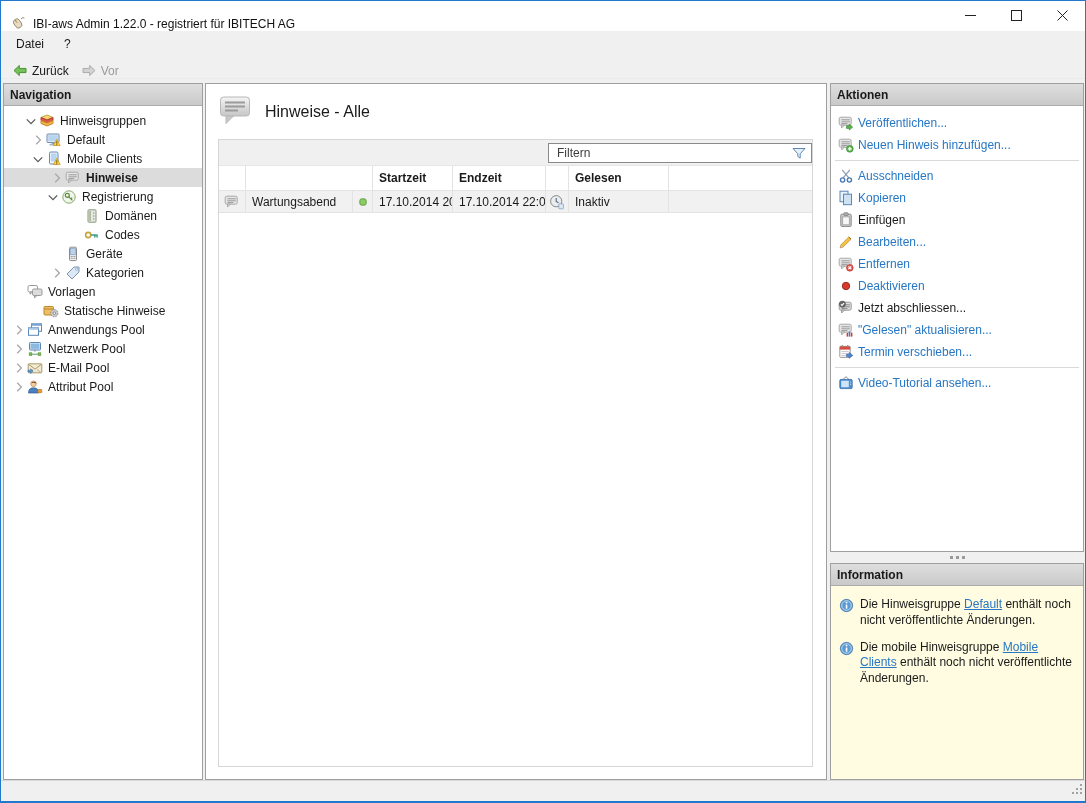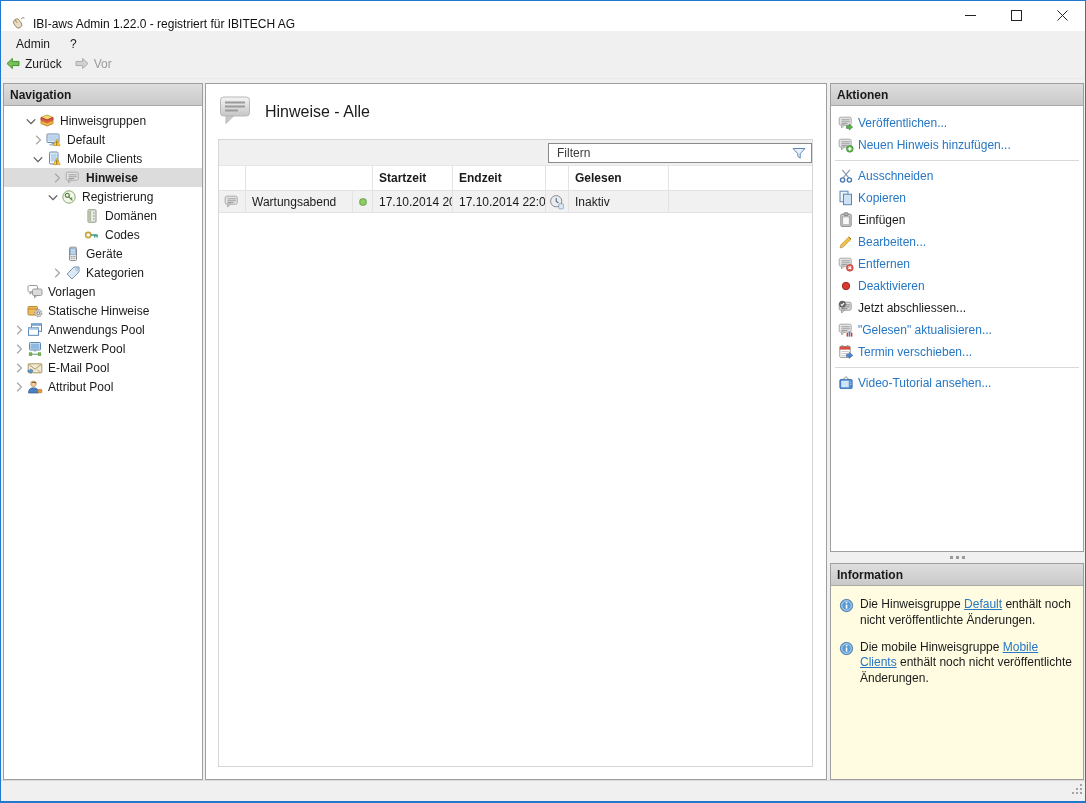--- a/index.html
+++ b/index.html
@@ -12,21 +12,21 @@
     display:flex;align-items:flex-end;padding-left:8px}
   .app-ic{width:16px;height:16px;flex:0 0 16px}
   .titlebar .title{font-size:12px;color:#111;margin-left:8px;white-space:nowrap}
   .win-controls{position:absolute;right:0;top:0;height:30px;display:flex}
   .win-btn{width:46px;height:30px;display:flex;align-items:center;justify-content:center;cursor:pointer}
   
   .menubar{position:absolute;top:30px;left:0;right:0;height:25px;background:#f0f0f0;
     display:flex;align-items:center;padding-left:5px}
   .menu-item{font-size:12px;color:#1a1a1a;padding:4px 10px;cursor:pointer}
   .toolbar{position:absolute;top:55px;left:0;right:0;height:23px;background:#f0f0f0;
-    display:flex;align-items:flex-start;padding-left:4px;border-bottom:1px solid #eaeaea}
+    display:flex;align-items:flex-end;padding-left:11px;border-bottom:1px solid #eaeaea}
   .tool-btn{display:flex;align-items:center;gap:4px;font-size:12px;color:#1a1a1a;margin-right:12px;cursor:pointer}
   .tool-btn.disabled{color:#9a9a9a;cursor:default}
   .tool-btn .tbi{width:16px;height:15px;display:flex;align-items:center}
   
   .panel-header{height:22px;background:linear-gradient(#dedede,#c9c9c9);border-bottom:1px solid #ababab;
     font-size:12px;font-weight:bold;color:#1a1a1a;display:flex;align-items:center;padding-left:6px;flex:0 0 22px}
   
   .nav-panel{position:absolute;left:2px;top:82px;width:200px;height:697px;background:#fff;
     border:1px solid #9f9f9f;overflow:hidden}
   .tree{padding-top:5px}
@@ -109,21 +109,21 @@
         <span>
           <svg width="11" height="11">
               <path d="M0.5 0.5 L10.5 10.5 M10.5 0.5 L0.5 10.5" stroke="#222" fill="none"></path>
             </svg>
         </span>
       </div>
     </div>
   </div>
 
   <div class="menubar">
-      <div class="menu-item">Admin</div>
+      <div class="menu-item">Datei</div>
       <div class="menu-item">?</div>
     </div>
 
   <div class="toolbar">
     <div class="tool-btn">
       <span class="tbi">
           <svg width="16" height="15" viewBox="0 0 16 16">
             <path d="M7.3 2.6 L1.6 8 L7.3 13.4 V10.2 H14.4 V5.8 H7.3 Z" fill="#76c05a" stroke="#3f8f2a" stroke-linejoin="round"></path>
           </svg>
         </span>
@@ -283,21 +283,21 @@
           <span class="ti">
             <svg width="16" height="16" viewBox="0 0 16 16">
               <rect x="1" y="1.5" width="9.5" height="6.5" rx="1.4" fill="#fff" stroke="#9a9a9a"></rect>
               <path d="M3 8 v2.2 L5.4 8z" fill="#fff" stroke="#9a9a9a"></path>
               <rect x="5.5" y="5" width="9.5" height="6.5" rx="1.4" fill="#dcdcdc" stroke="#9a9a9a"></rect>
               <path d="M7.5 11.5 v2.4 L10 11.5z" fill="#dcdcdc" stroke="#9a9a9a"></path>
             </svg>
           </span>
           <span class="tree-label">Vorlagen</span>
         </div>
-        <div class="tree-row" style="padding-left: 6px;">
+        <div class="tree-row" style="padding-left: 14px; margin-left: 8px;">
           <span class="tw"></span>
           <span class="ti">
             <svg width="16" height="16" viewBox="0 0 16 16">
               <rect x="1" y="3.5" width="9.5" height="8.5" rx="1" fill="#f0be62" stroke="#b8882a"></rect>
               <path d="M1 6 h9.5" stroke="#b8882a"></path>
               <circle cx="11.3" cy="10.2" r="3.6" fill="#cccccc" stroke="#8a8a8a" stroke-dasharray="1.6 1.1"></circle>
               <circle cx="11.3" cy="10.2" r="1.3" fill="#f5f5f5" stroke="#8a8a8a"></circle>
             </svg>
           </span>
           <span class="tree-label">Statische Hinweise</span>

